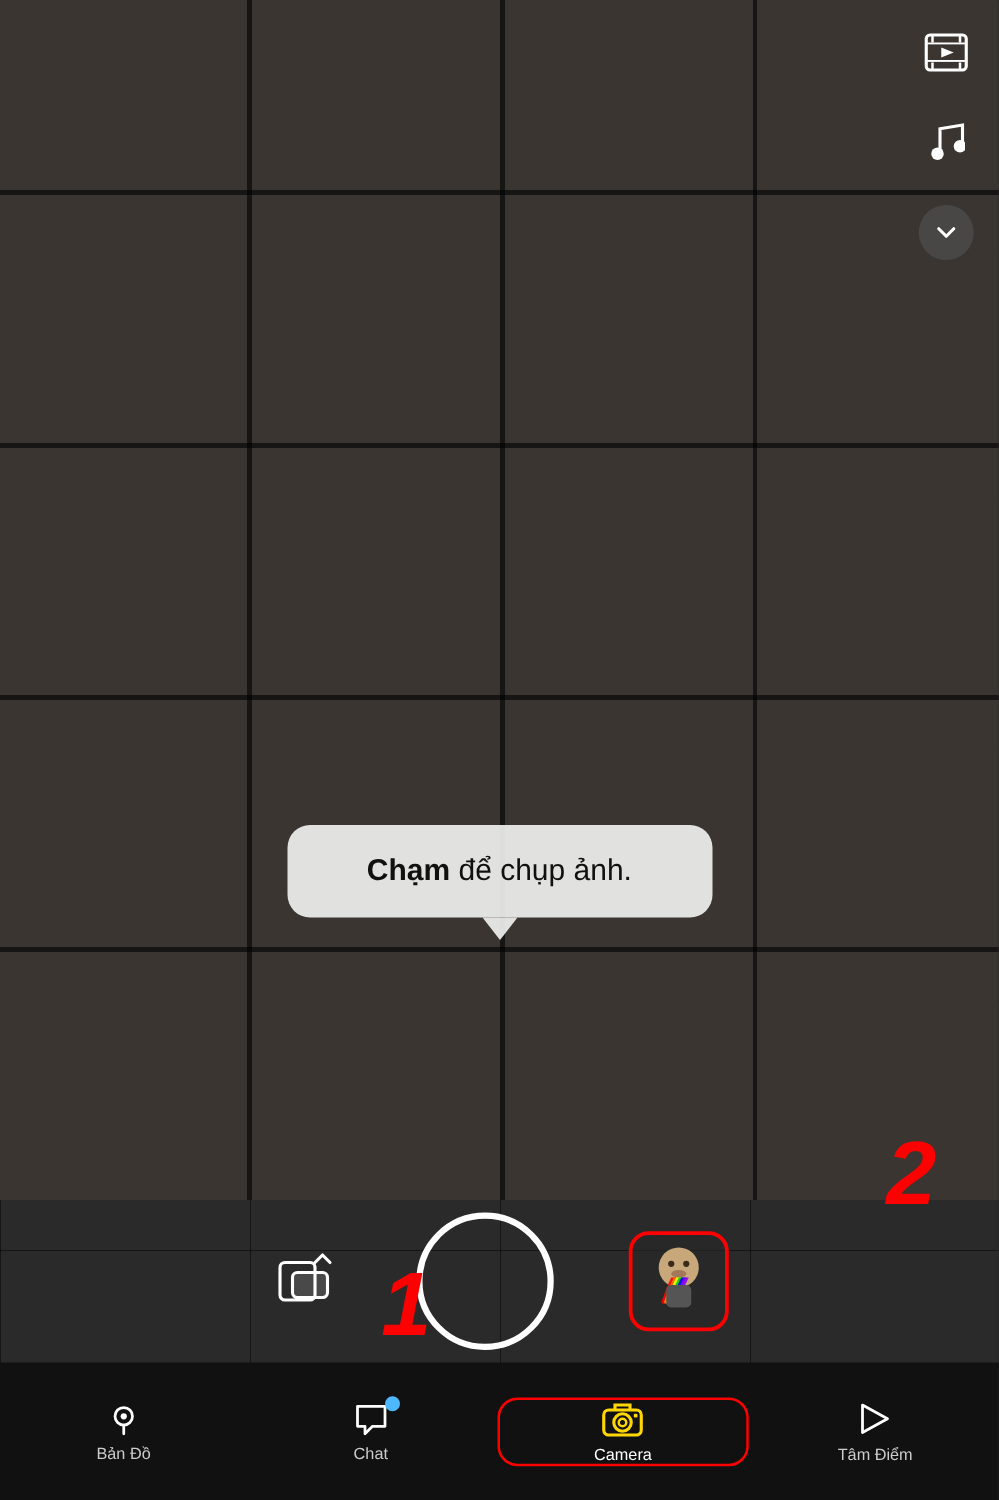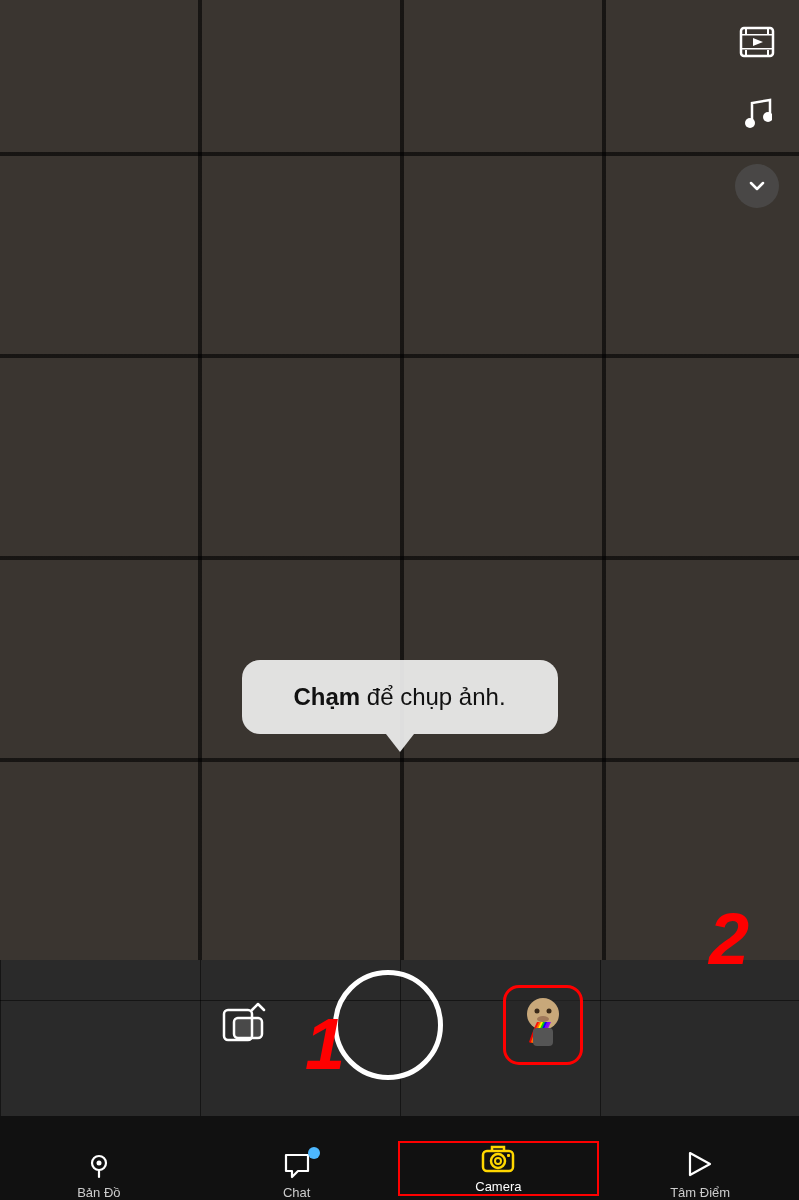--- a/index.html
+++ b/index.html
@@ -81,21 +81,21 @@
     .tooltip-bubble {
       position: absolute;
       top: 660px;
       left: 50%;
       transform: translateX(-50%);
       background: rgba(240,240,240,0.92);
       border-radius: 18px;
       padding: 20px 30px;
       text-align: center;
       z-index: 10;
-      width: 316px;
+      width: 340px;
     }
 
     .tooltip-bubble::after {
       content: '';
       position: absolute;
       bottom: -18px;
       left: 50%;
       transform: translateX(-50%);
       border-width: 18px 14px 0 14px;
       border-style: solid;
@@ -183,41 +183,41 @@
       font-size: 72px;
       font-weight: 900;
       z-index: 20;
       font-style: italic;
     }
 
     
     .bottom-nav {
       position: absolute;
       bottom: 0; left: 0; right: 0;
-      height: 84px;
+      height: 110px;
       background: #111;
       display: flex;
-      align-items: flex-end;
+      align-items: center;
       z-index: 15;
     }
 
     .nav-item {
       flex: 1;
       display: flex;
       flex-direction: column;
       align-items: center;
       justify-content: center;
       cursor: pointer;
       gap: 6px;
       position: relative;
     }
 
     .nav-item.active {
       border: 2.5px solid red;
-      border-radius: 0;
+      border-radius: 16px;
       margin: 4px 2px;
     }
 
     .nav-item .nav-label {
       font-size: 13px;
       color: #ccc;
       font-weight: 500;
     }
 
     .nav-item.active .nav-label {

